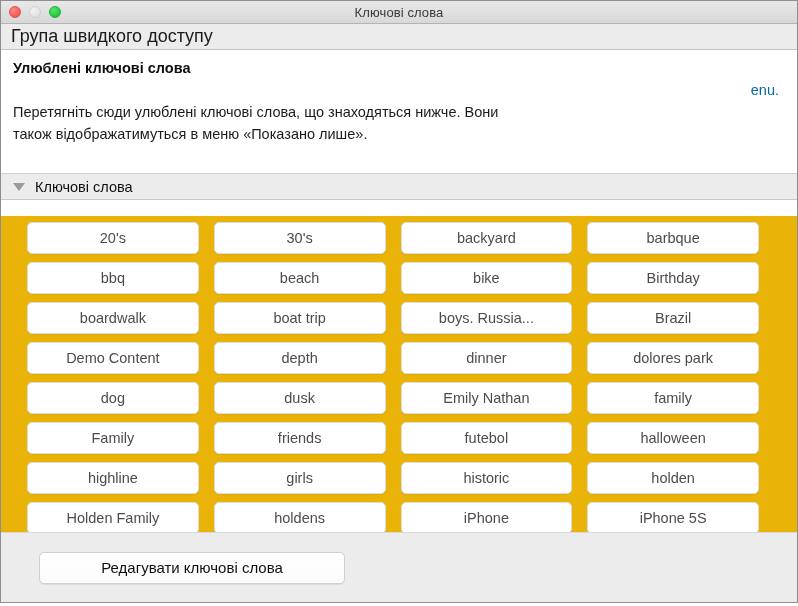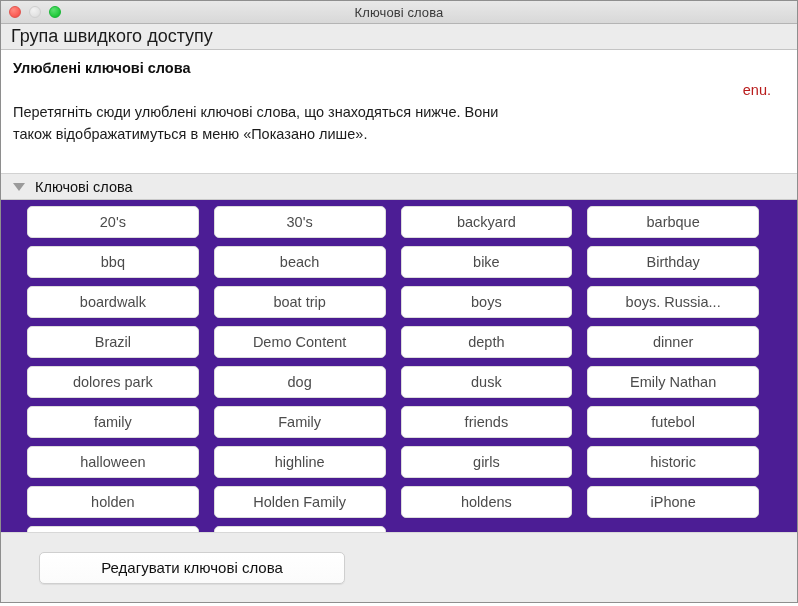--- a/index.html
+++ b/index.html
@@ -105,24 +105,24 @@
   }
   .fav-desc {
     position: relative;
     font-size: 14.5px;
     color: #1b1b1b;
     line-height: 22px;
     white-space: pre-line;
   }
   .fav-desc-overflow {
     position: absolute;
-    right: 14px;
+    right: 6px;
     top: 0;
     font-size: 14.5px;
-    color: #b91c1c;
+    color: #0369a1;
     line-height: 22px;
   }
 
   
   .section-header {
     flex: 0 0 27px;
     height: 27px;
     background: #ececec;
     border-top: 1px solid #d2d2d2;
     border-bottom: 1px solid #c9c9c9;
@@ -141,24 +141,25 @@
     flex: 0 0 auto;
   }
   .section-title {
     font-size: 14.5px;
     color: #101010;
   }
 
   
   .keyword-scroll {
     flex: 1 1 auto;
-    background: #4c1d95;
+    background: #eab308;
     overflow: hidden;
     padding: 6px 12px 0 0;
     box-sizing: border-box;
+    margin-top: 16px;
   }
   .keyword-grid {
     display: grid;
     grid-template-columns: repeat(4, 1fr);
     column-gap: 15px;
     row-gap: 8px;
     padding: 0 26px;
     box-sizing: border-box;
   }
   .keyword-pill {
@@ -243,21 +244,20 @@
         <div class="keyword-pill">20's</div>
         <div class="keyword-pill">30's</div>
         <div class="keyword-pill">backyard</div>
         <div class="keyword-pill">barbque</div>
         <div class="keyword-pill">bbq</div>
         <div class="keyword-pill">beach</div>
         <div class="keyword-pill">bike</div>
         <div class="keyword-pill">Birthday</div>
         <div class="keyword-pill">boardwalk</div>
         <div class="keyword-pill">boat trip</div>
-        <div class="keyword-pill">boys</div>
         <div class="keyword-pill">boys. Russia...</div>
         <div class="keyword-pill">Brazil</div>
         <div class="keyword-pill">Demo Content</div>
         <div class="keyword-pill">depth</div>
         <div class="keyword-pill">dinner</div>
         <div class="keyword-pill">dolores park</div>
         <div class="keyword-pill">dog</div>
         <div class="keyword-pill">dusk</div>
         <div class="keyword-pill">Emily Nathan</div>
         <div class="keyword-pill">family</div>

